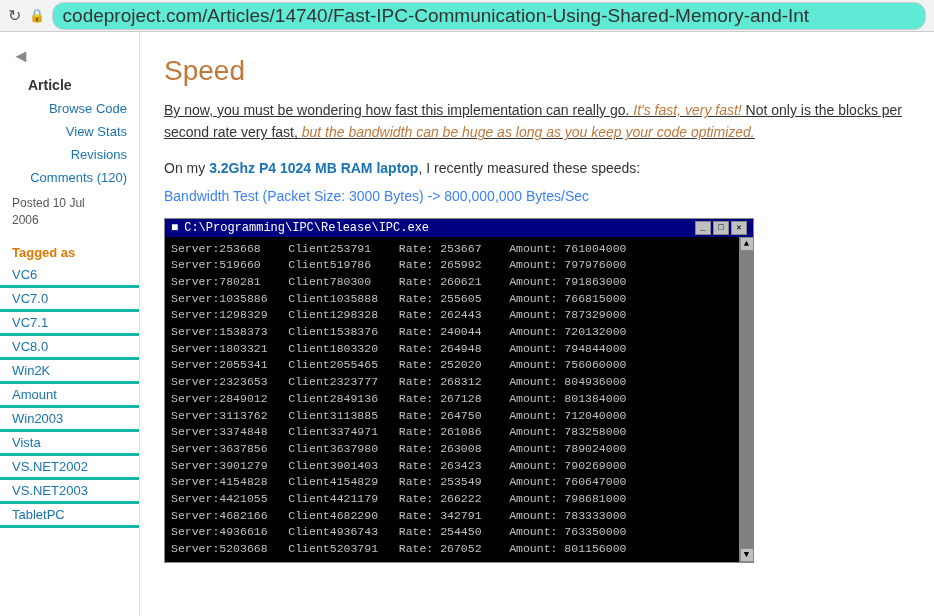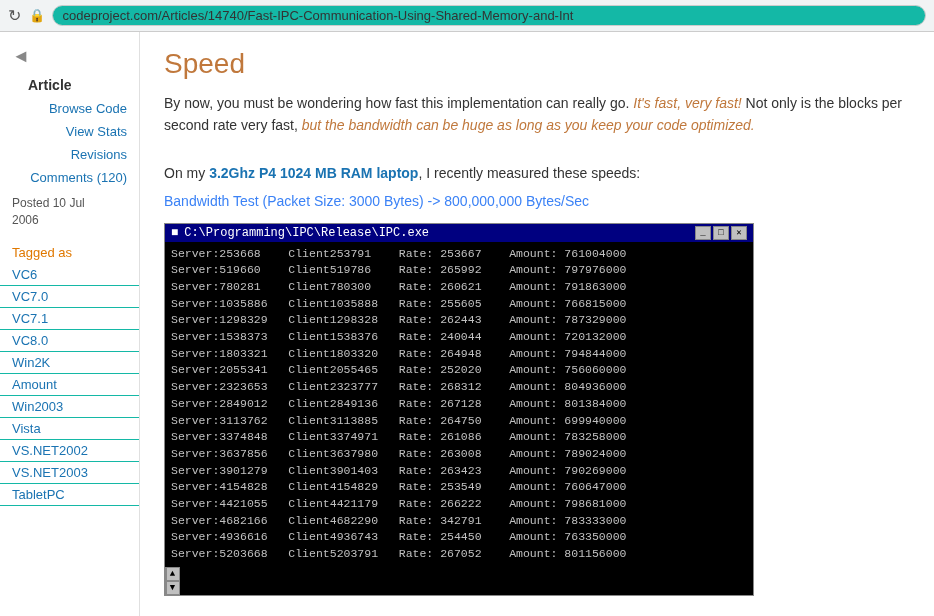--- a/index.html
+++ b/index.html
@@ -6,22 +6,22 @@
     body { font-family: Arial, sans-serif; font-size: 13px; color: #333; background: #fff; }
 
     .browser-bar {
       display: flex; align-items: center;
       background: #f1f3f4; border-bottom: 1px solid #ccc;
       padding: 4px 8px; height: 32px;
     }
     .browser-bar .refresh-icon { margin-right: 8px; color: #555; font-size: 16px; cursor: pointer; }
     .browser-bar .lock-icon { margin-right: 6px; color: #555; font-size: 13px; }
     .browser-bar .url-bar {
-      flex: 1; background: #14b8a6; border: 1px solid #ccc; border-radius: 12px;
-      padding: 2px 10px; font-size: 13px; color: #333;
+      flex: 1; background: #5eead4; border: 1px solid #ccc; border-radius: 12px;
+      padding: 2px 10px; font-size: 19px; color: #333;
     }
 
     .page-layout { display: flex; height: calc(616px - 32px); overflow: hidden; }
 
     .sidebar {
       width: 140px; min-width: 140px; border-right: 1px solid #e0e0e0;
       padding: 10px 0; overflow-y: auto; background: #fff;
     }
 
     .sidebar .section-title {
@@ -30,42 +30,42 @@
     .sidebar .nav-link {
       display: block; padding: 4px 12px; color: #1a73b2; font-size: 13px;
       text-decoration: none; cursor: pointer; text-align: right;
     }
 
     .sidebar .posted-info {
       padding: 6px 12px; font-size: 12px; color: #555; line-height: 1.4;
     }
 
     .sidebar .tagged-as {
-      padding: 10px 12px 4px; font-weight: normal; font-size: 13px; color: #e07800;
+      padding: 10px 12px 4px; font-weight: bold; font-size: 13px; color: #e07800;
     }
 
     .sidebar .tag-link {
       display: block; padding: 3px 12px; color: #1a73b2; font-size: 13px;
-      cursor: pointer; border-bottom: 1px solid #14b8a6;
+      cursor: pointer; border-bottom: 3px solid #14b8a6;
     }
 
     .sidebar .back-arrow {
       font-size: 18px; color: #888; padding: 4px 12px; display: block;
     }
 
     .main-content {
-      flex: 1; padding: 16px 24px; overflow-y: auto; background: #fff;
+      flex: 1; padding: 23px 24px; overflow-y: auto; background: #fff;
     }
 
     .main-content h1.speed-title {
       font-size: 28px; font-weight: normal; color: #c0783c; margin-bottom: 12px;
     }
 
     .main-content .intro-text {
-      font-size: 14px; line-height: 1.6; color: #333; margin-bottom: 28px;
+      font-size: 14px; line-height: 1.6; color: #333; margin-bottom: 16px; text-decoration: underline;
     }
 
     .main-content .intro-text .highlight {
       color: #c0783c; font-style: italic;
     }
 
     .main-content .measured-text {
       font-size: 14px; color: #333; margin-bottom: 12px;
     }
     .main-content .measured-text .link-text { color: #1a73b2; font-weight: bold; }
@@ -95,21 +95,20 @@
       width: 16px; height: 14px; background: #c0c0c0; border: 1px solid #888;
       display: flex; align-items: center; justify-content: center;
       font-size: 9px; color: #000; cursor: pointer;
     }
     .console-body {
       padding: 4px 6px; line-height: 1.45; background: #000; color: #c0c0c0;
     }
     .console-body .line { white-space: pre; font-size: 11.5px; }
     .console-scrollbar-wrapper {
       display: flex;
-      flex-direction: column;
     }
     .console-text-area { flex: 1; }
     .console-scrollbar {
       width: 14px; background: #c0c0c0; border-left: 1px solid #888;
       display: flex; flex-direction: column; align-items: center;
     }
     .console-scrollbar .scroll-up, .console-scrollbar .scroll-down {
       width: 14px; height: 14px; background: #c0c0c0; border: 1px solid #888;
       display: flex; align-items: center; justify-content: center;
       font-size: 9px; color: #000; cursor: pointer;
@@ -185,21 +184,21 @@
         <div class="line">Server:253668    Client253791    Rate: 253667    Amount: 761004000</div>
             <div class="line">Server:519660    Client519786    Rate: 265992    Amount: 797976000</div>
             <div class="line">Server:780281    Client780300    Rate: 260621    Amount: 791863000</div>
             <div class="line">Server:1035886   Client1035888   Rate: 255605    Amount: 766815000</div>
             <div class="line">Server:1298329   Client1298328   Rate: 262443    Amount: 787329000</div>
             <div class="line">Server:1538373   Client1538376   Rate: 240044    Amount: 720132000</div>
             <div class="line">Server:1803321   Client1803320   Rate: 264948    Amount: 794844000</div>
             <div class="line">Server:2055341   Client2055465   Rate: 252020    Amount: 756060000</div>
             <div class="line">Server:2323653   Client2323777   Rate: 268312    Amount: 804936000</div>
             <div class="line">Server:2849012   Client2849136   Rate: 267128    Amount: 801384000</div>
-            <div class="line">Server:3113762   Client3113885   Rate: 264750    Amount: 699940000</div>
+            <div class="line">Server:3113762   Client3113885   Rate: 264750    Amount: 712040000</div>
             <div class="line">Server:3374848   Client3374971   Rate: 261086    Amount: 783258000</div>
             <div class="line">Server:3637856   Client3637980   Rate: 263008    Amount: 789024000</div>
             <div class="line">Server:3901279   Client3901403   Rate: 263423    Amount: 790269000</div>
             <div class="line">Server:4154828   Client4154829   Rate: 253549    Amount: 760647000</div>
             <div class="line">Server:4421055   Client4421179   Rate: 266222    Amount: 798681000</div>
             <div class="line">Server:4682166   Client4682290   Rate: 342791    Amount: 783333000</div>
             <div class="line">Server:4936616   Client4936743   Rate: 254450    Amount: 763350000</div>
             <div class="line">Server:5203668   Client5203791   Rate: 267052    Amount: 801156000</div>
           </div>
         <div class="console-scrollbar">

